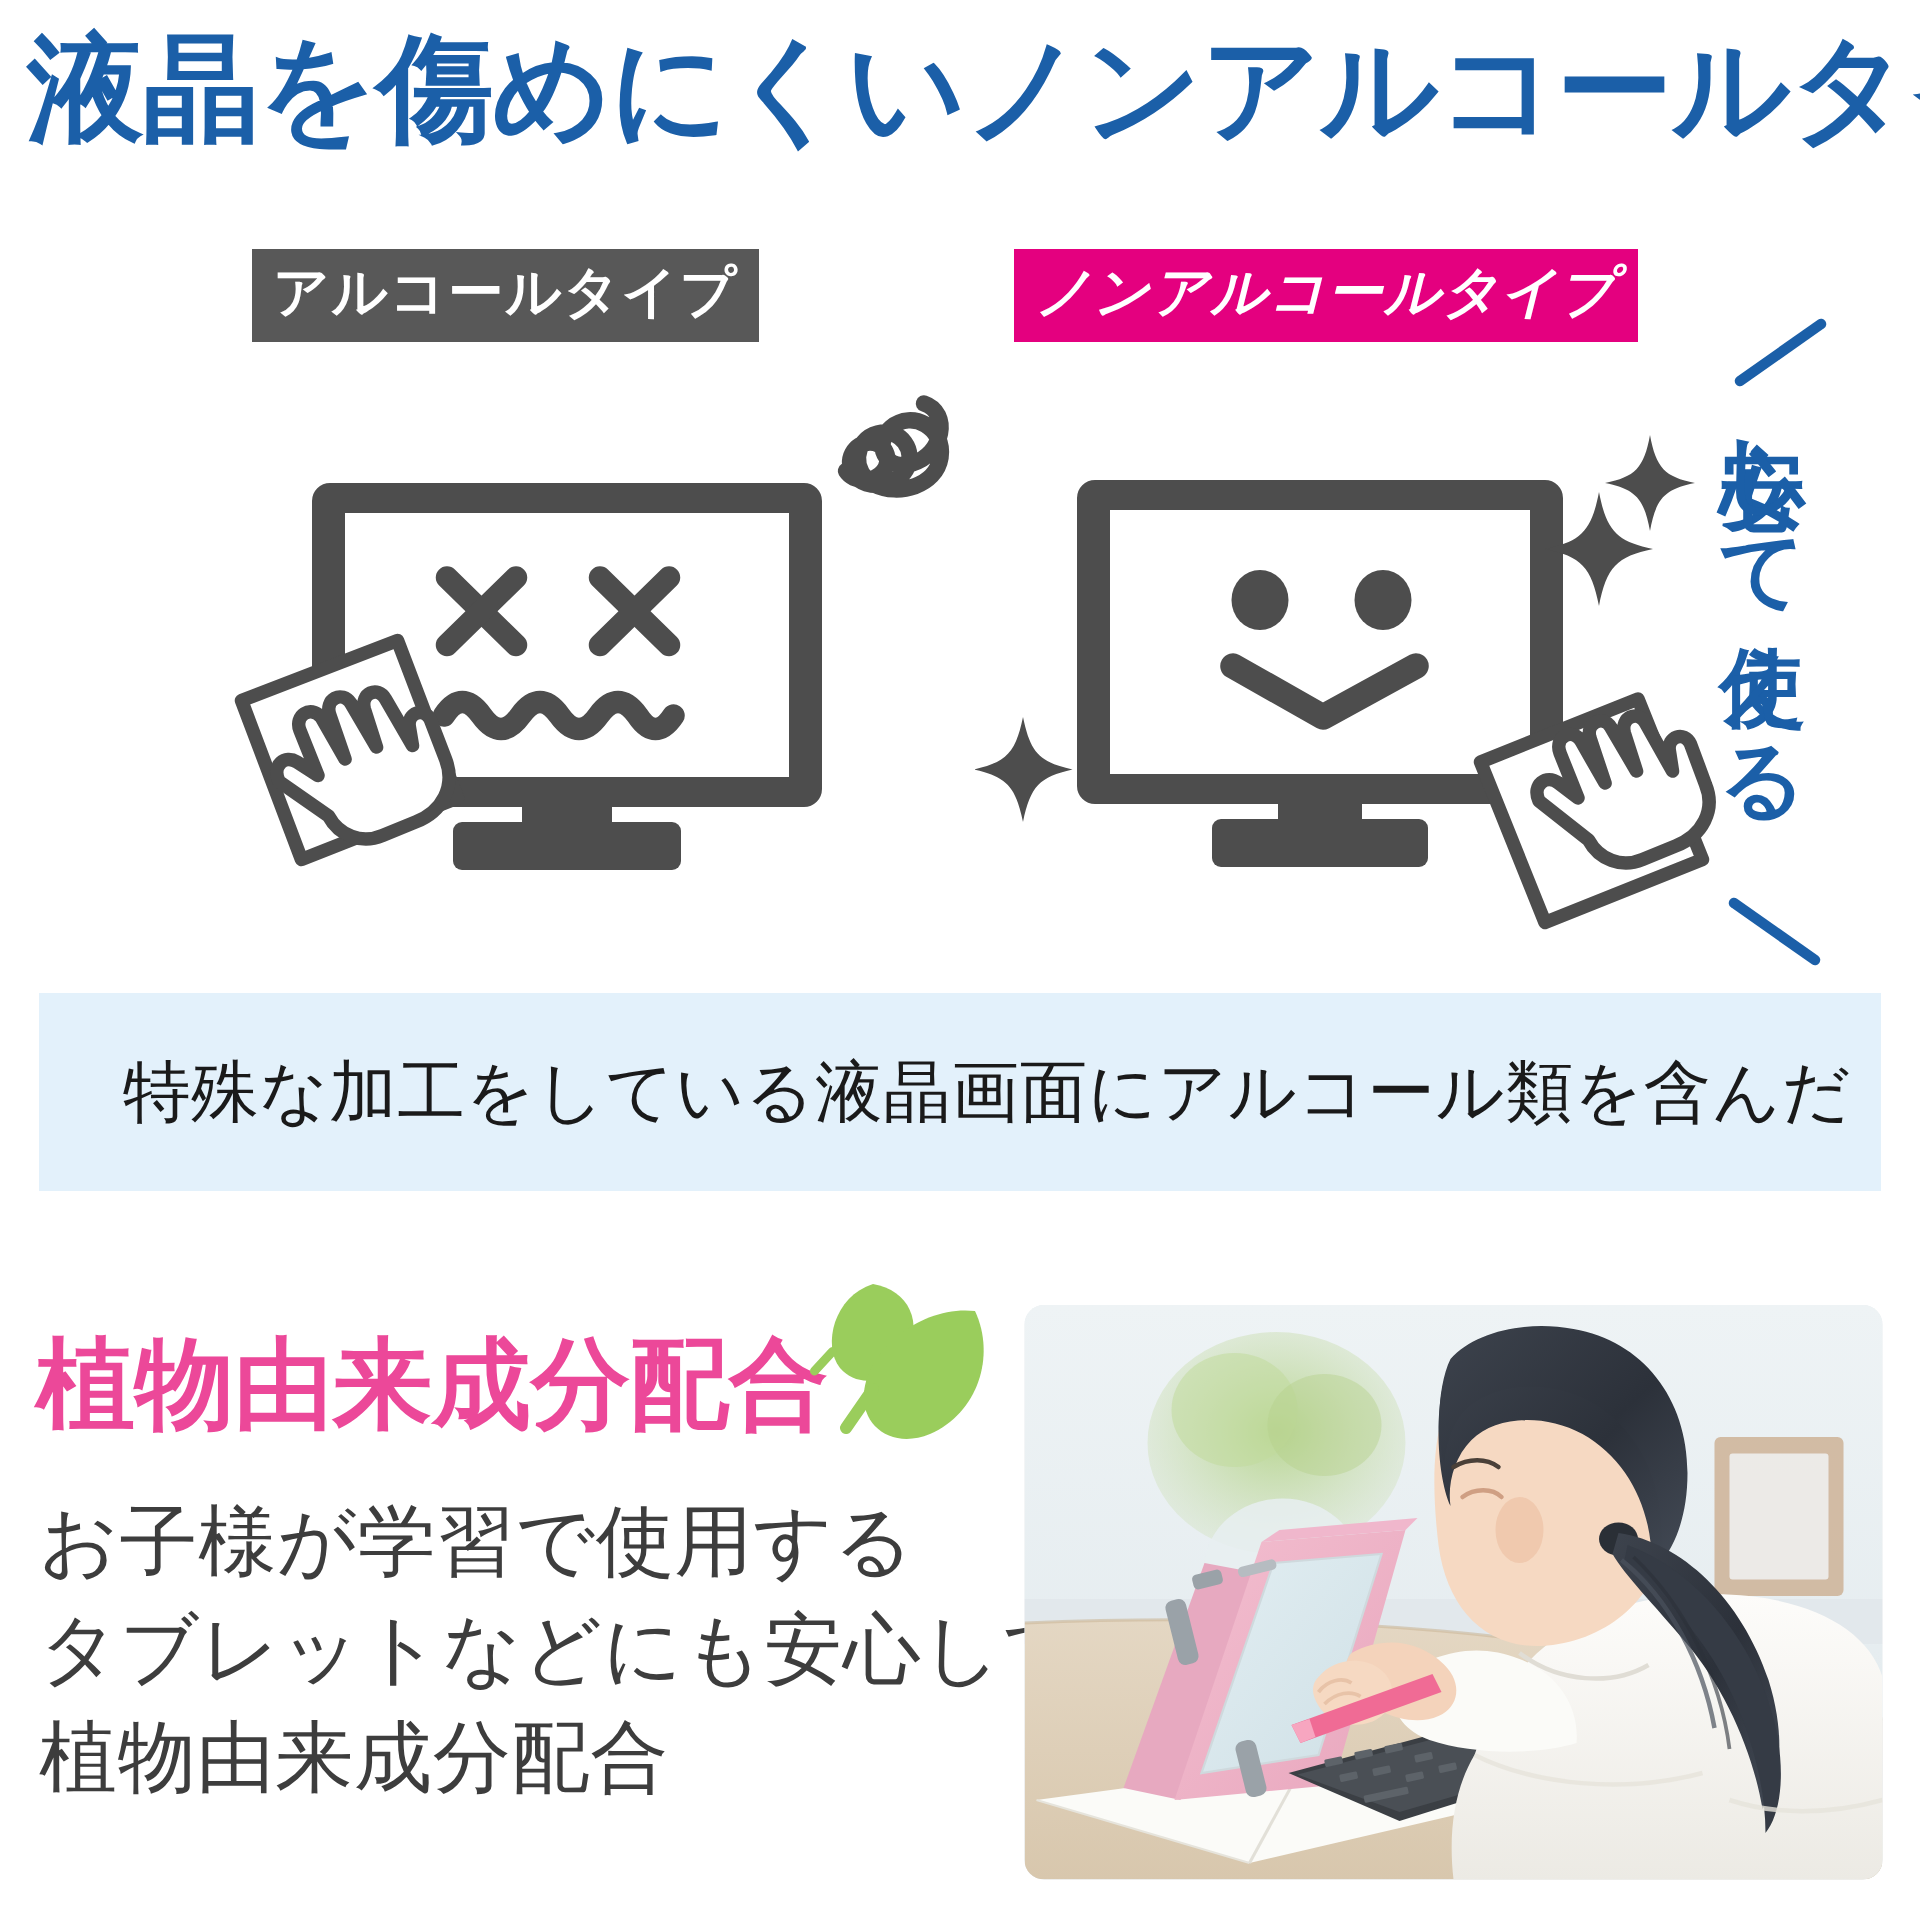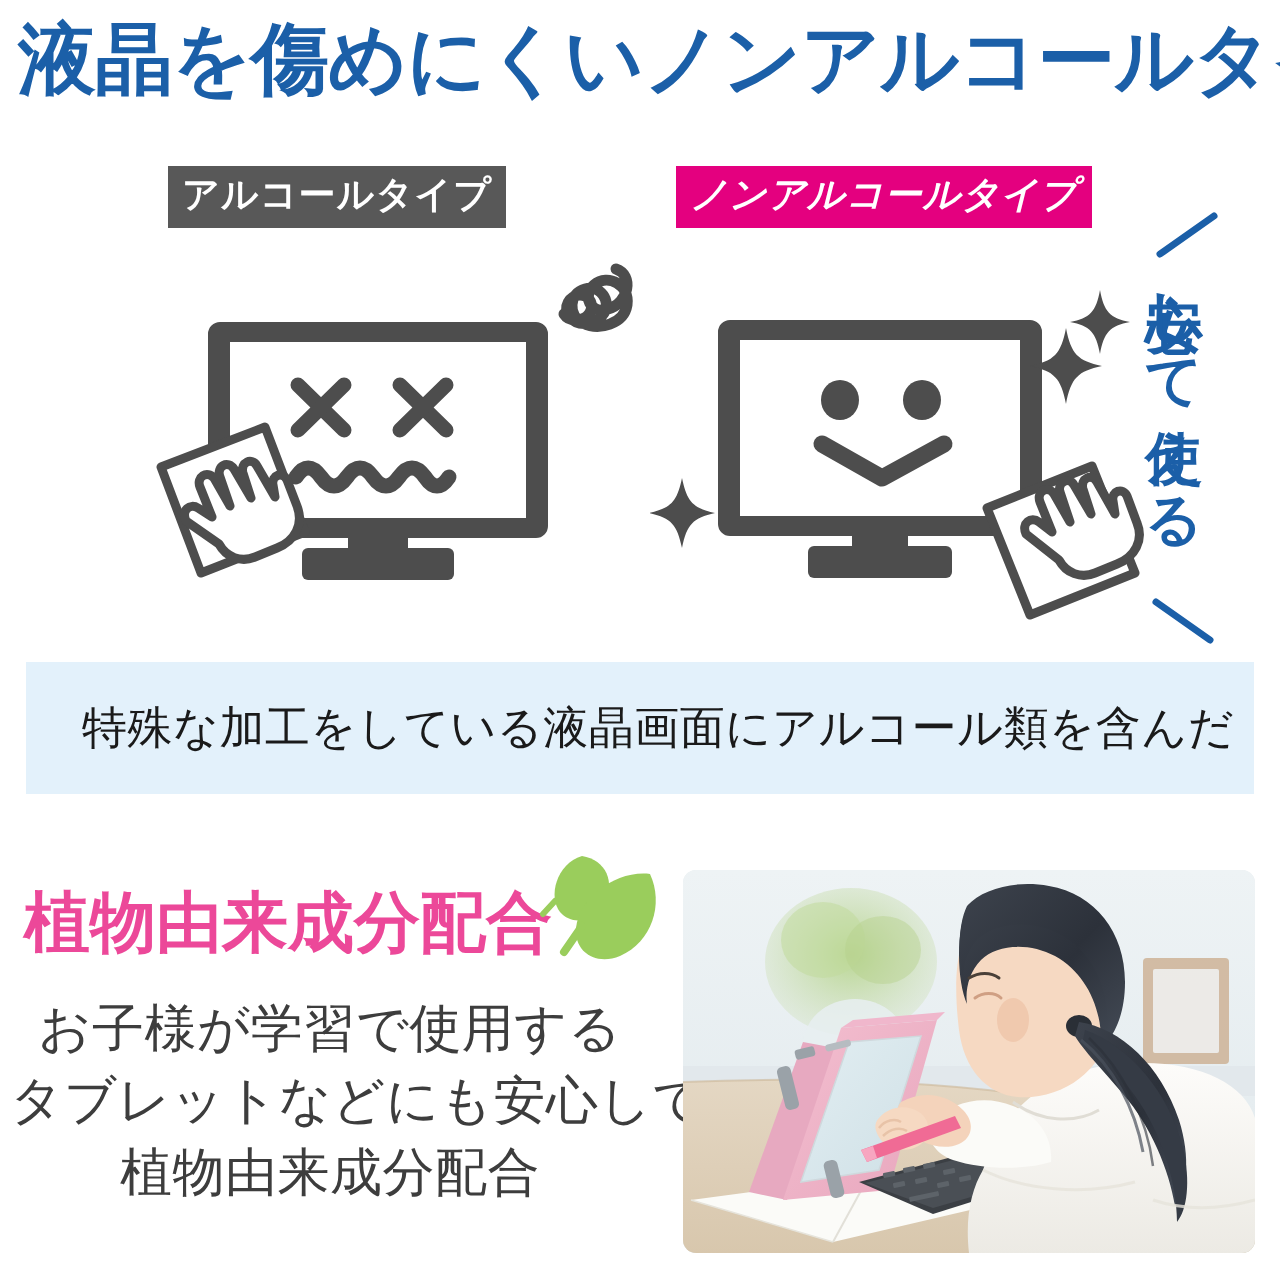--- a/index.html
+++ b/index.html
@@ -66,21 +66,21 @@
   
   .plant-heading{
     position:absolute; left:24px; top:878px;
     font-size:66px; font-weight:700; color:#ec4899;
     letter-spacing:0px; white-space:nowrap;
   }
   .leaves{ position:absolute; left:524px; top:852px; }
 
   
   .plant-body{
-    position:absolute; left:10px; top:992px; width:640px;text-align:center;
+    position:absolute; left:26px; top:992px; width:640px;
   }
   .plant-body-line{
     font-size:52px; line-height:72px; color:#3d3d3d;
     font-weight:400; white-space:nowrap; letter-spacing:0.5px;
   }
 
   
   .photo{
     position:absolute; left:683px; top:870px;
     width:572px; height:383px;

